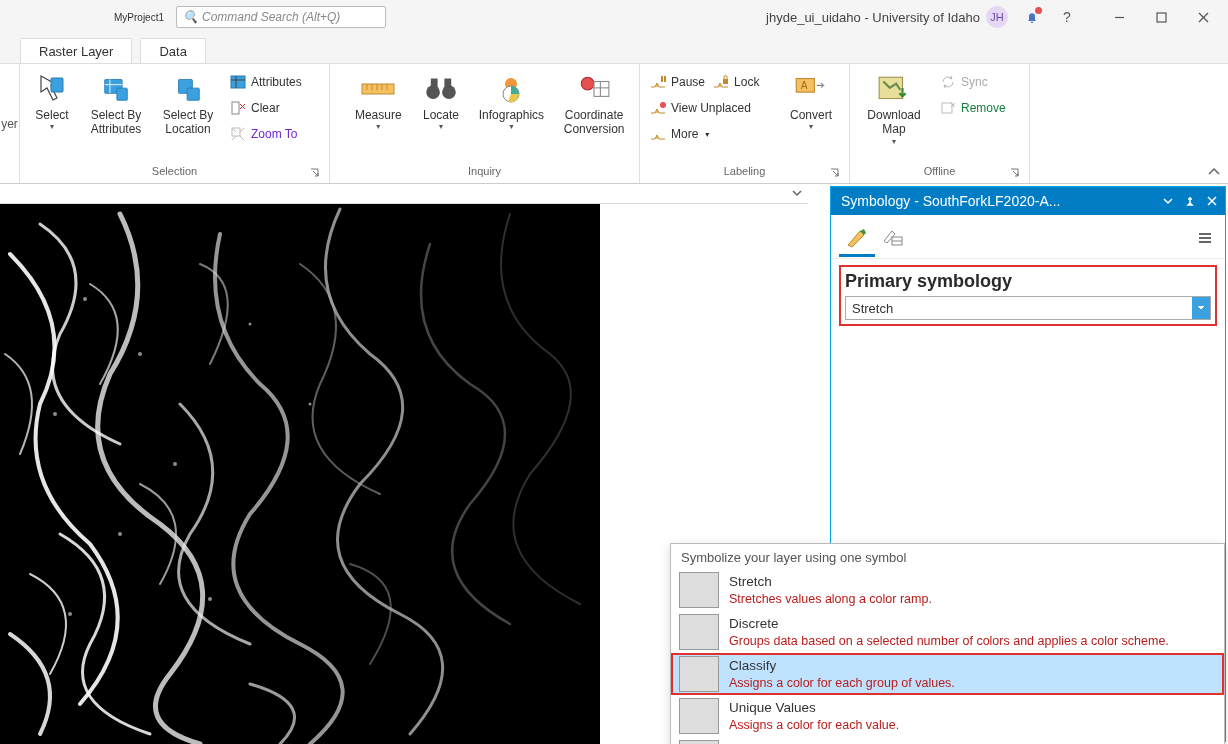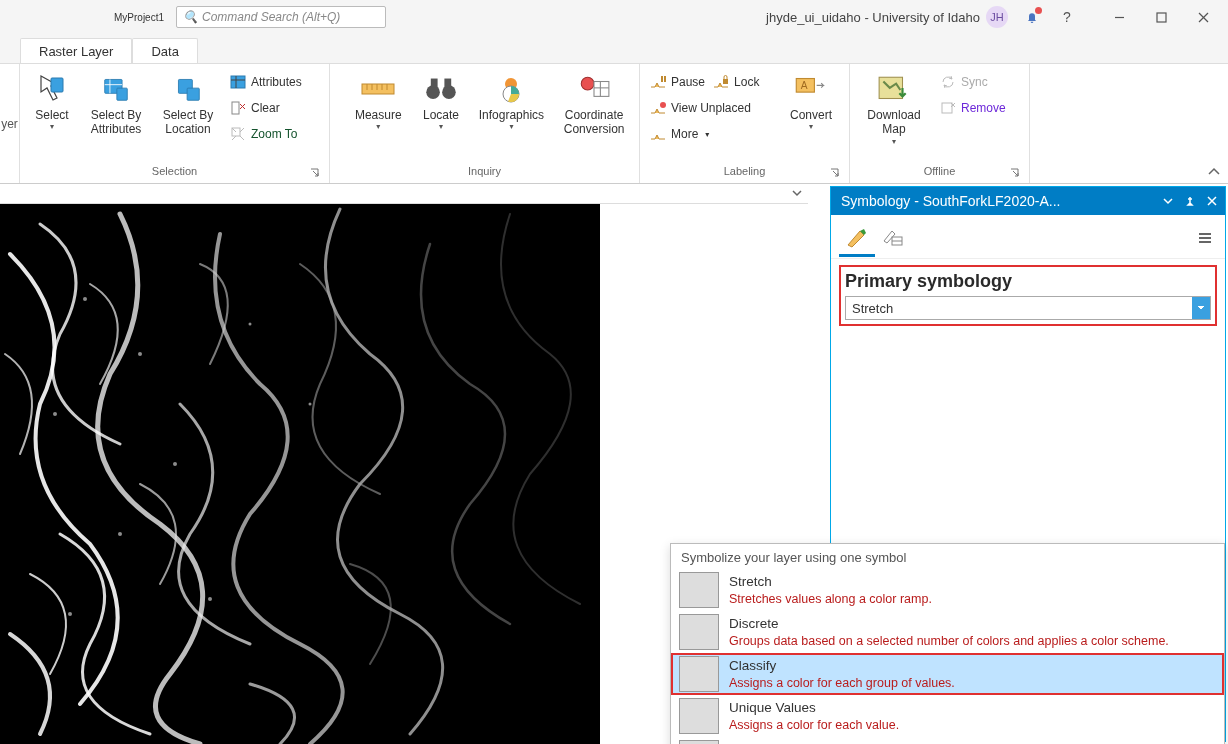--- a/index.html
+++ b/index.html
@@ -14,21 +14,21 @@
   .titlebar .avatar { width: 22px; height: 22px; border-radius: 50%; background: #e6d8f5; color: #6b4ca0; display:flex; align-items:center; justify-content:center; font-size: 11px; margin-right: 14px; }
   .titlebar .bell { position:relative; width:20px; height:20px; display:flex; align-items:center; justify-content:center; margin-right:14px; cursor:pointer; }
   .titlebar .bell svg { width:16px; height:16px; }
   .titlebar .bell .dot { position:absolute; top:0; right:0; width:7px; height:7px; background:#e85050; border-radius:50%; }
   .titlebar .q { width:22px; height:22px; display:flex; align-items:center; justify-content:center; color:#555; font-size:14px; margin-right:10px; cursor:pointer;}
   .wincontrols { display:flex; gap:0; margin-left:10px; }
   .wincontrols div { width:42px; height:28px; display:flex; align-items:center; justify-content:center; cursor:pointer; color:#555; }
   .wincontrols svg { width:11px; height:11px; stroke:#555; stroke-width:1.2; fill:none; }
 
   
-  .tabbar { display:flex; align-items:flex-end; height:30px; background:#f5f5f5; border-bottom:1px solid #ddd; padding-left:20px; gap:0; }
+  .tabbar { display:flex; align-items:flex-end; height:30px; background:#f5f5f5; border-bottom:1px solid #ddd; padding-left:20px; gap:8px; }
   .tab { padding:5px 18px 4px; border:1px solid #ddd; border-bottom:none; background:#fff; font-size:13px; cursor:pointer; border-radius:2px 2px 0 0; }
 
   
   .ribbon { display:flex; height:120px; border-bottom:1px solid #ccc; background:#fff; }
   .ribbon .stub { width:20px; display:flex; align-items:center; justify-content:center; border-right:1px solid #e0e0e0; color:#555; font-size:12px; }
   .group { display:flex; flex-direction:column; border-right:1px solid #e0e0e0; padding:4px 6px 0; }
   .group-body { flex:1; display:flex; align-items:flex-start; gap:4px; }
   .group-label { height:18px; font-size:11px; color:#666; text-align:center; position:relative;}
   .group-label .launcher { position:absolute; right:2px; top:0; width:14px; height:14px; display:flex; align-items:center; justify-content:center; cursor:pointer; }
   .group-label .launcher svg { width:9px; height:9px; stroke:#777; stroke-width:1; fill:none; }
@@ -198,21 +198,21 @@
         <div class="smallbtn">
             <span class="mi">
               <svg viewBox="0 0 16 16">
                 <rect x="2" y="2" width="7" height="12" fill="#fff" stroke="#888"></rect>
                 <line x1="10" y1="4" x2="15" y2="9" stroke="#c03030"></line>
                 <line x1="15" y1="4" x2="10" y2="9" stroke="#c03030"></line>
               </svg>
             </span>
             <span>Clear</span>
           </div>
-        <div class="smallbtn" style="color:#14532d">
+        <div class="smallbtn" style="color:#6d28d9">
             <span class="mi">
               <svg viewBox="0 0 16 16">
                 <rect x="2" y="2" width="8" height="8" fill="none" stroke="#bbb"></rect>
                 <path d="M6 6 L2 2 M10 6 L14 2 M6 10 L2 14 M10 10 L14 14" stroke="#bbb"></path>
               </svg>
             </span>
             <span>Zoom To</span>
           </div>
       </div>
     </div>
@@ -365,21 +365,21 @@
       <div class="smallcol">
         <div class="smallbtn" style="color:#aaa">
             <span class="mi">
               <svg viewBox="0 0 16 16">
                 <path d="M3 8a5 5 0 019-3M13 8a5 5 0 01-9 3" fill="none" stroke="#bbb"></path>
                 <path d="M11 2l1 3-3-1M5 14l-1-3 3 1" fill="none" stroke="#bbb"></path>
               </svg>
             </span>
             <span>Sync</span>
           </div>
-        <div class="smallbtn" style="color:#6d28d9">
+        <div class="smallbtn" style="color:#15803d">
             <span class="mi">
               <svg viewBox="0 0 16 16">
                 <rect x="2" y="3" width="10" height="10" fill="none" stroke="#bbb"></rect>
                 <line x1="11" y1="3" x2="15" y2="7" stroke="#bbb"></line>
                 <line x1="15" y1="3" x2="11" y2="7" stroke="#bbb"></line>
               </svg>
             </span>
             <span>Remove</span>
           </div>
       </div>

